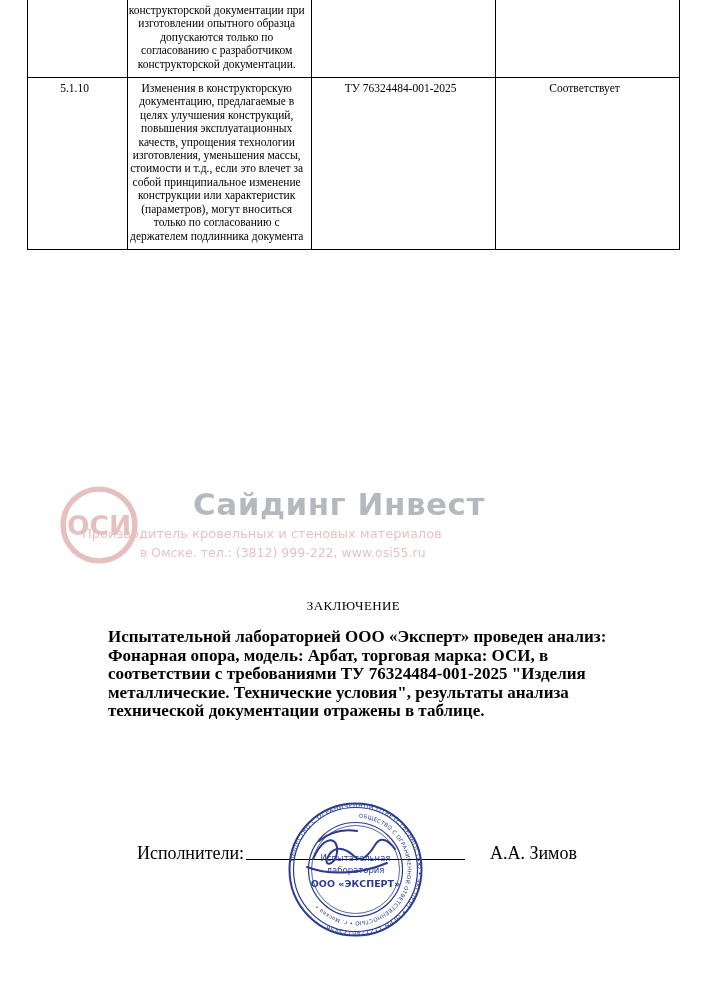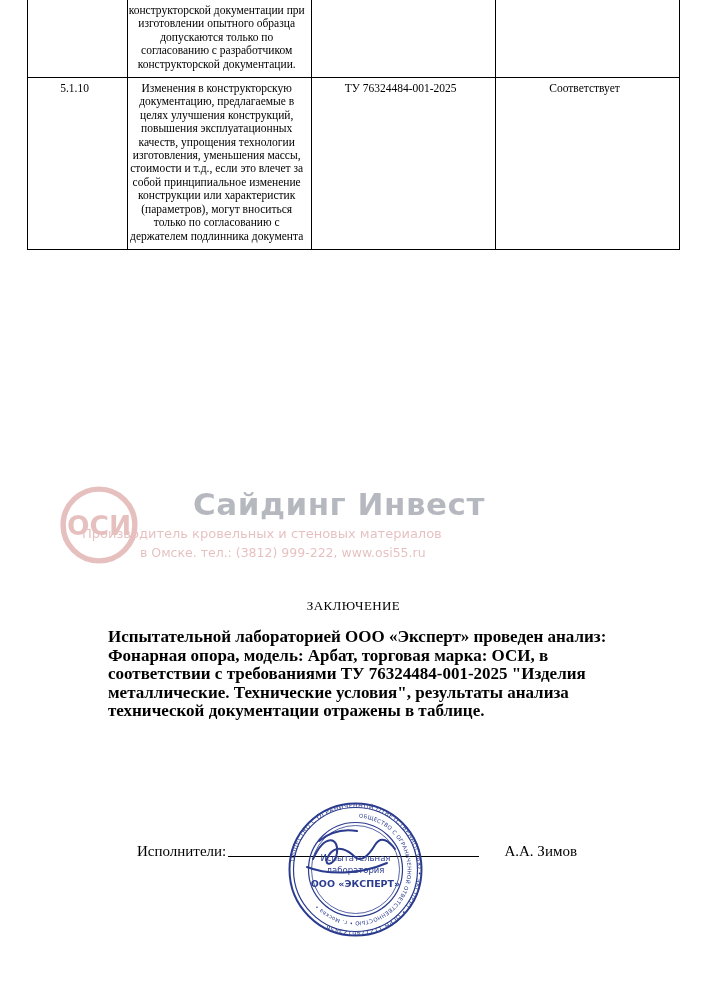--- a/index.html
+++ b/index.html
@@ -66,23 +66,23 @@
     font-size: 17px;
     line-height: 18.5px;
   }
 
   
   .sign-row {
     position: absolute;
     top: 843px;
     left: 137px;
     width: 440px;
-    font-size: 15px;
+    font-size: 18px;
     display: flex;
-    align-items: flex-start;
+    align-items: center;
   }
   .sign-label { white-space: nowrap; }
   .sign-line {
     flex: 1;
     border-bottom: 1px solid #000;
     height: 13px;
     margin: 0 4px 2px 2px;
   }
   .sign-name { white-space: nowrap; margin-left: 21px; }
 

